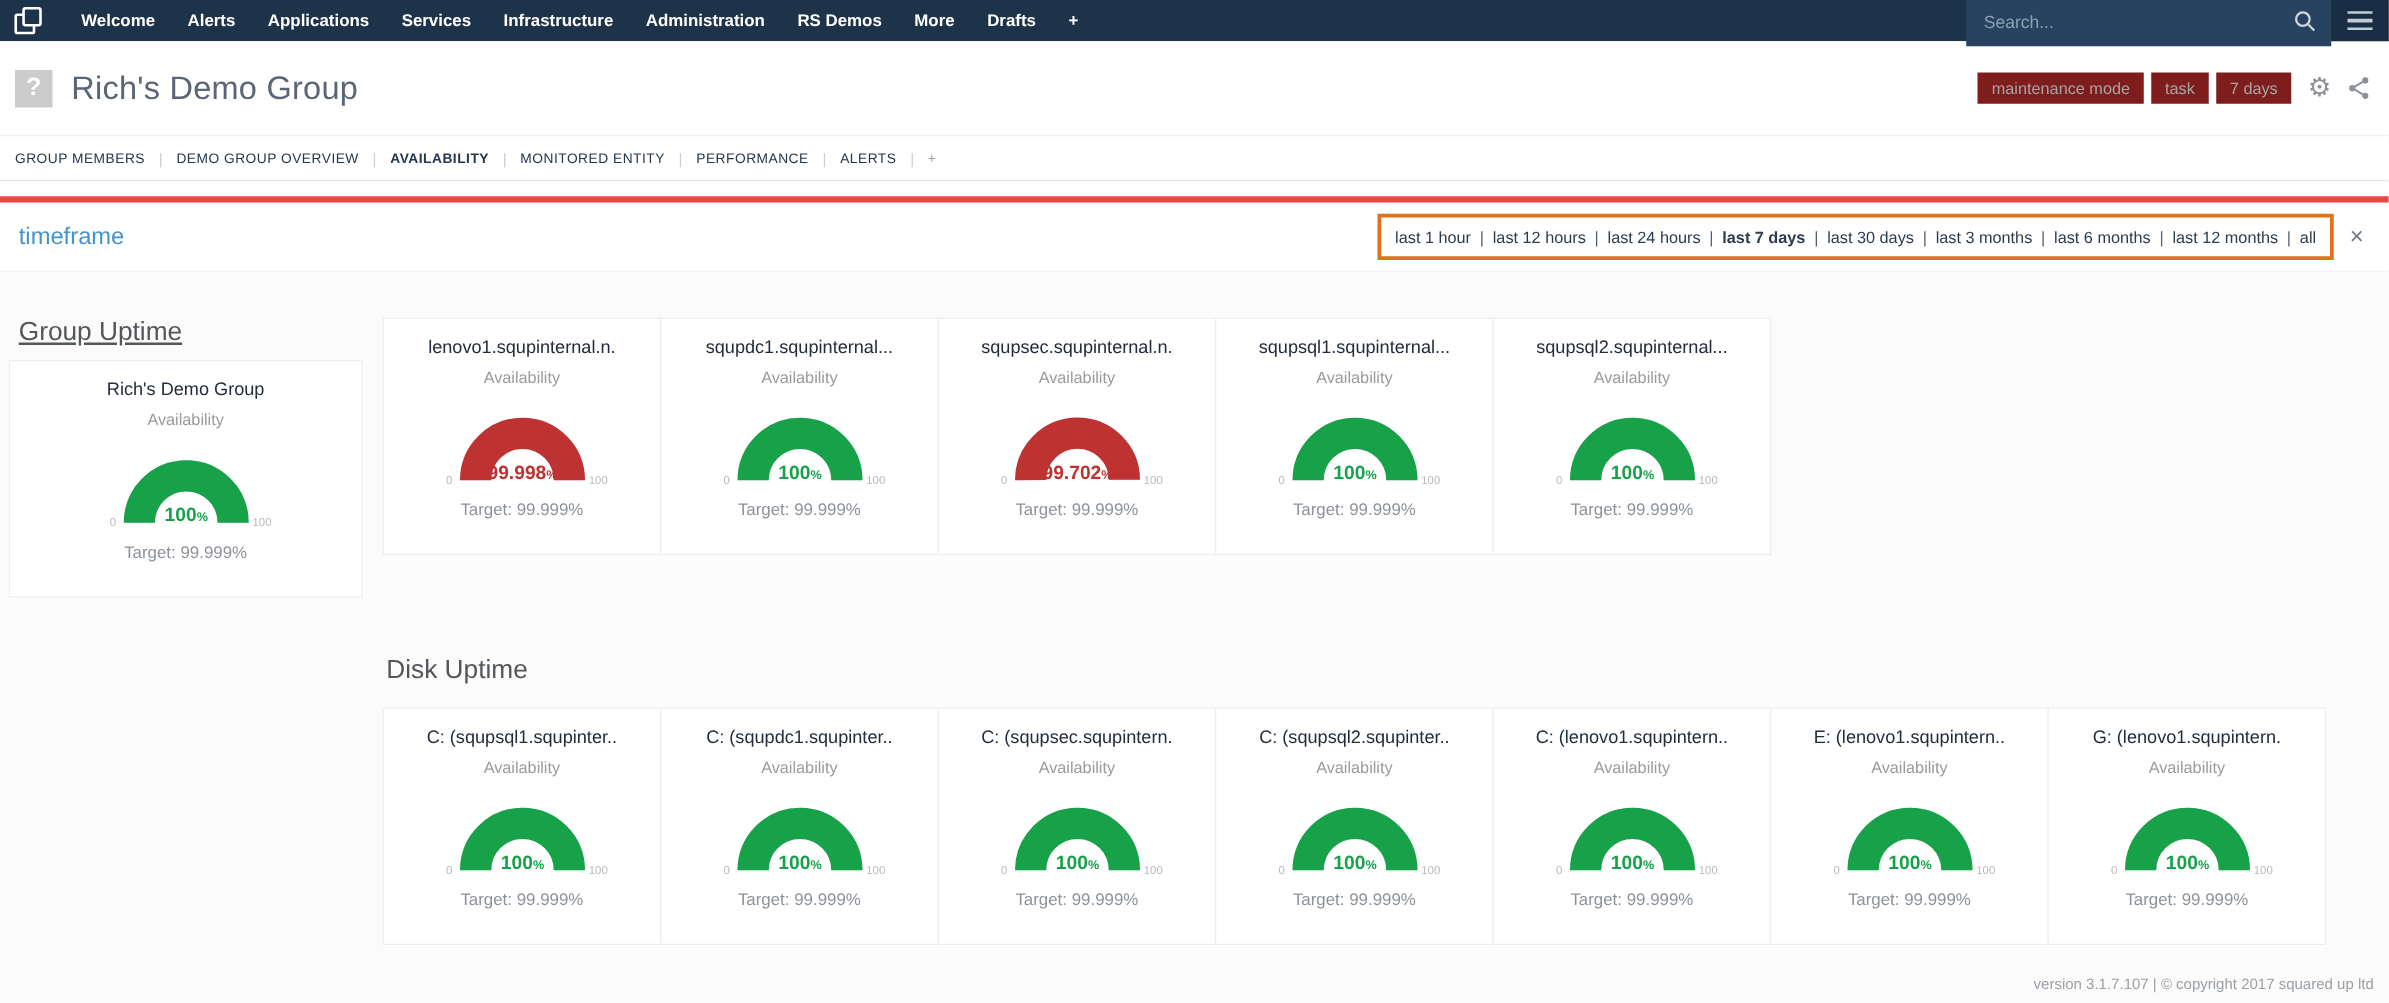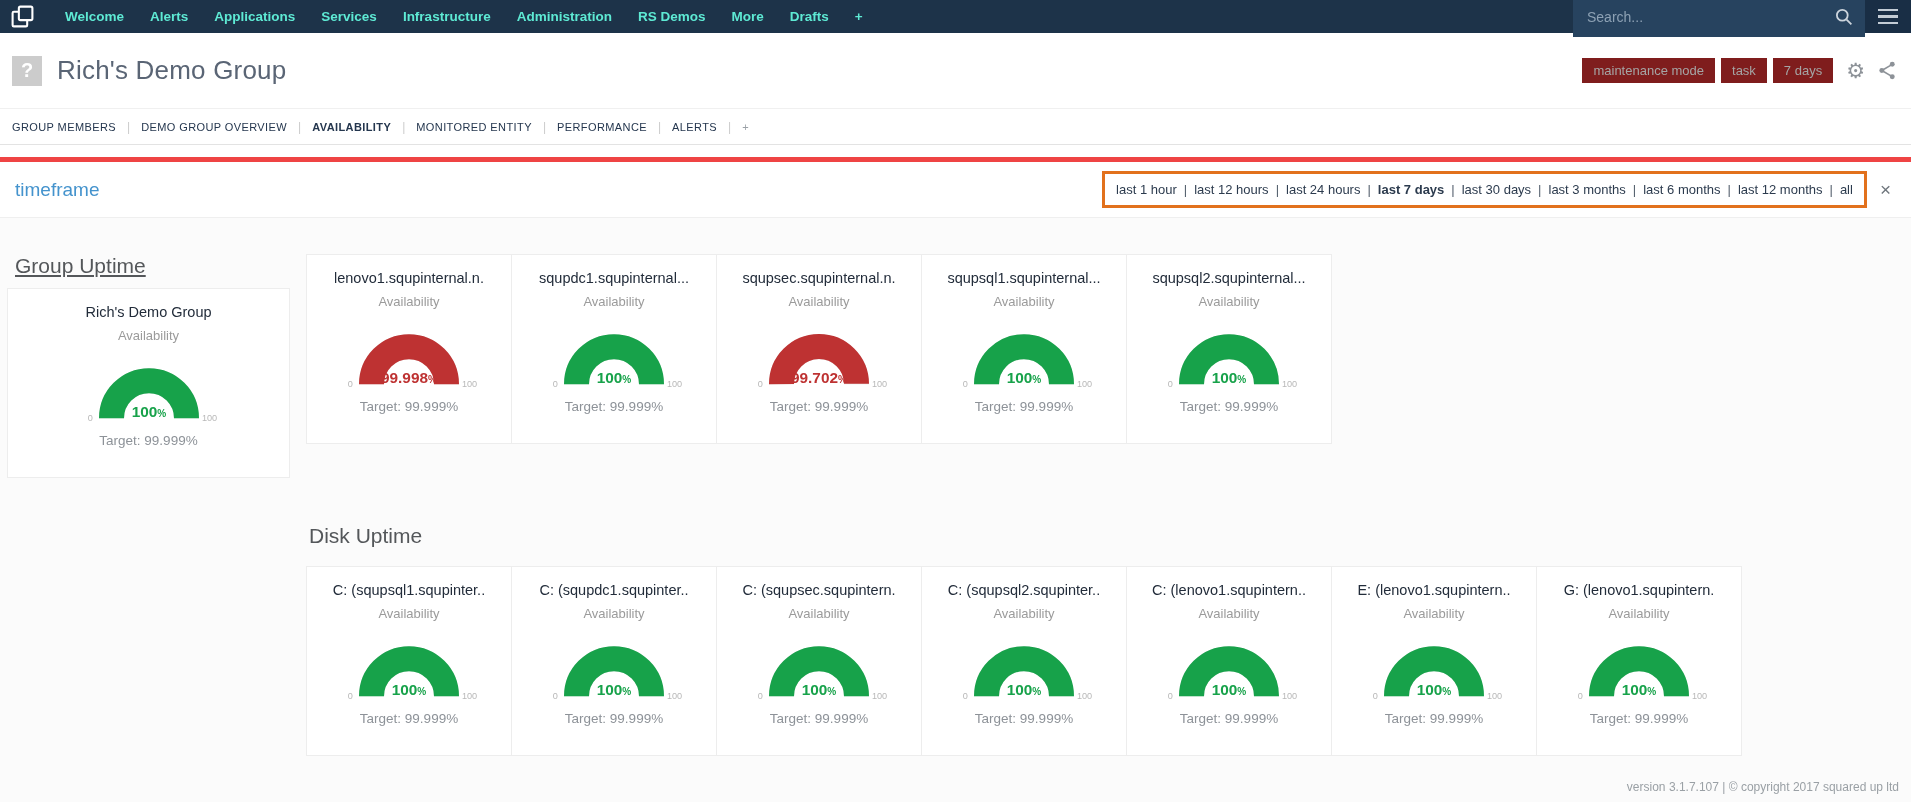--- a/index.html
+++ b/index.html
@@ -3,21 +3,21 @@
 <meta charset="utf-8">
 <style>
   * { margin:0; padding:0; box-sizing:border-box; }
   html,body { width:1911px; height:802px; overflow:hidden; }
   body { font-family:"Liberation Sans", sans-serif; background:#fbfbfb; position:relative; }
 
   
   .topnav { height:33px; background:#1d3349; display:flex; align-items:center; }
   .logo { width:25px; height:25px; margin:0 17px 0 10px; flex:0 0 auto; cursor:pointer; }
   .nav-items { display:flex; height:100%; }
-  .nav-item { color:#5eead4; font-size:13.5px; font-weight:600; padding:0 13px; line-height:33px; cursor:pointer; white-space:nowrap; }
+  .nav-item { color:#ffffff; font-size:13.5px; font-weight:600; padding:0 13px; line-height:33px; cursor:pointer; white-space:nowrap; }
   .nav-right { margin-left:auto; display:flex; align-items:center; height:100%; }
   .search-box { background:#27435f; height:41px; width:292px; display:flex; align-items:center; padding:0 12px 0 14px; }
   .search-input { background:transparent; border:none; outline:none; color:#d3dce4; font-size:14px; flex:1; font-family:"Liberation Sans", sans-serif; }
   .search-input::placeholder { color:#8da1b4; }
   .search-icon { flex:0 0 auto; cursor:pointer; }
   .hamburger-button { width:46px; height:33px; background:#192e45; display:flex; flex-direction:column; align-items:center; justify-content:center; gap:4px; cursor:pointer; }
   .hamburger-button i { display:block; width:20px; height:2.5px; background:#c3ccd5; }
 
   
   .page-header { height:75px; background:#ffffff; display:flex; align-items:center; padding:0 14px 0 12px; }
@@ -50,21 +50,21 @@
   .content { background:#fbfbfb; }
   .row-1 { display:flex; padding-top:36px; }
   .sec-0 { margin-left:7px; }
   .sec-1 { margin-left:16px; }
   .row-2 { padding-top:46px; }
   .sec-2 { margin-left:306px; }
   .section-title { font-size:21px; font-weight:300; color:#54575a; margin:0 0 10px 3px; }
   .sec-0 .section-title { margin-left:8px;text-decoration:underline; }
   .row-2 .section-title { margin-bottom:18px; }
   .cards { display:flex; }
-  .gauge-card { width:206px; height:190px; background:#ffffff; border:1px solid #ededed; margin-left:-1px; text-align:center; padding-top:15px; cursor:pointer; }
+  .gauge-card { width:223px; height:190px; background:#ffffff; border:1px solid #ededed; margin-left:-1px; text-align:center; padding-top:15px; cursor:pointer; }
   .gauge-card:first-child { margin-left:0; }
   .sec-0 .gauge-card { width:283px; }
   .card-title { font-size:14.5px; color:#222c3a; }
   .card-metric { font-size:13px; color:#9b9b9b; margin-top:8px; }
   .gauge { width:150px; margin-top:4px; }
   .g-min, .g-max { font-size:9.5px; fill:#b8b8b8; text-anchor:middle; }
   .g-value { font-size:16px; font-weight:700; text-anchor:middle; }
   .g-pct { font-size:10.5px; }
   .card-target { font-size:13.5px; color:#8d9298; margin-top:1px; }
 

